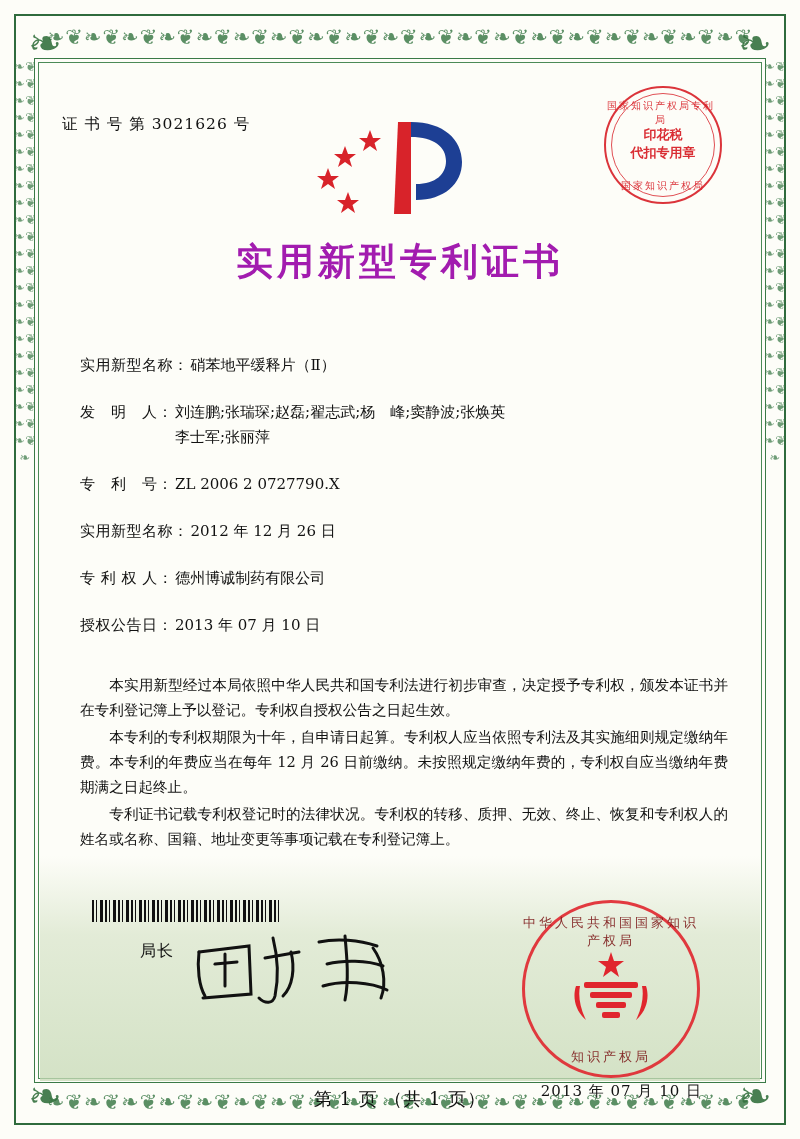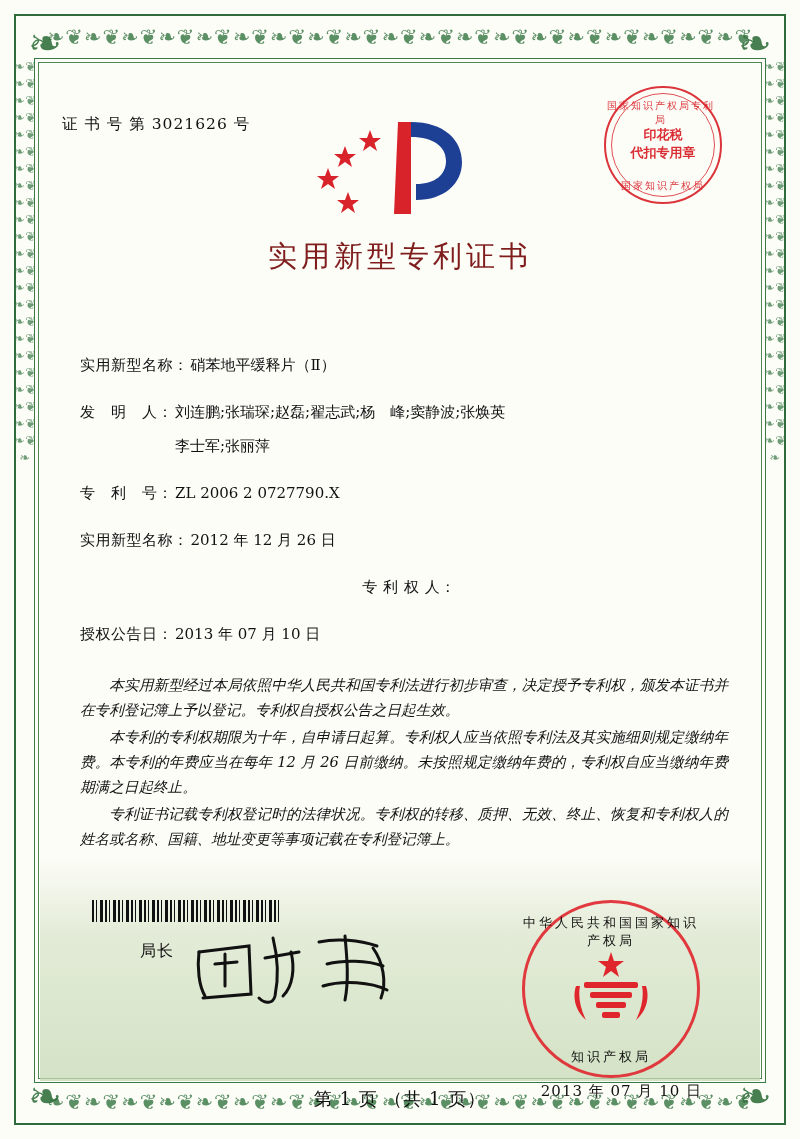--- a/index.html
+++ b/index.html
@@ -110,24 +110,24 @@
     transform: translateX(-50%);
     width: 180px;
     height: 105px;
   }
 
   .title {
     position: absolute;
     left: 0; right: 0;
     top: 165px;
     text-align: center;
-    font-size: 29px;
-    font-weight: normal;
+    font-size: 37px;
+    font-weight: bold;
     letter-spacing: 4px;
-    color: #7f1d1d;
+    color: #a21caf;
     font-family: "DejaVu Serif", "Liberation Serif", serif;
   }
 
   
   .seal-top {
     position: absolute;
     right: 26px;
     top: 14px;
     width: 118px;
     height: 118px;
@@ -190,47 +190,45 @@
     right: 10px;
     top: 282px;
   }
   .field-row {
     display: flex;
     align-items: flex-start;
     margin-bottom: 25px;
     font-size: 15px;
     color: #111;
     line-height: 22px;
-    justify-content: center;
   }
   .field-label {
     flex: 0 0 auto;
     white-space: nowrap;
     letter-spacing: 0.5px;
   }
   .field-value {
     flex: 1 1 auto;
     padding-left: 2px;
   }
   .field-value .extra-line {
     display: block;
-    margin-top: 12px;
+    margin-top: 3px;
   }
 
   
   .paragraphs {
     position: absolute;
     left: 28px;
     right: 20px;
     top: 600px;
     font-size: 14.6px;
     line-height: 25px;
     color: #111;
     text-align: justify;
-    font-style: italic;
   }
   .paragraphs p {
     margin: 0 0 2px 0;
     text-indent: 2em;
   }
 
   
   .bottom-tint {
     position: absolute;
     left: 40px; right: 40px;
@@ -289,21 +287,21 @@
     border: 3px solid #e0262d;
     border-radius: 50%;
     box-sizing: border-box;
     opacity: .9;
   }
   .seal-bottom .arc-top-text,
   .seal-bottom .arc-bottom-text {
     position: absolute;
     left: 0; right: 0;
     text-align: center;
-    color: #000000;
+    color: #7f1d1d;
     font-size: 13px;
     letter-spacing: 3px;
     opacity: .92;
   }
   .seal-bottom .arc-top-text { top: 14px; }
   .seal-bottom .arc-bottom-text { bottom: 12px; }
   .seal-bottom .emblem {
     position: absolute;
     left: 50%;
     top: 50%;
@@ -398,20 +396,21 @@
       <div class="field-row">
         <span class="field-label">专　利　号：</span>
         <span class="field-value">ZL 2006 2 0727790.X</span>
       </div>
       <div class="field-row">
         <span class="field-label">实用新型名称：</span>
         <span class="field-value">2012 年 12 月 26 日</span>
       </div>
       <div class="field-row">
         <span class="field-label">专 利 权 人：</span>
+        <span class="field-value">德州博诚制药有限公司</span>
       </div>
       <div class="field-row">
         <span class="field-label">授权公告日：</span>
         <span class="field-value">2013 年 07 月 10 日</span>
       </div>
     </div>
 
     <div class="paragraphs">
       <p>本实用新型经过本局依照中华人民共和国专利法进行初步审查，决定授予专利权，颁发本证书并在专利登记簿上予以登记。专利权自授权公告之日起生效。</p>
       <p>本专利的专利权期限为十年，自申请日起算。专利权人应当依照专利法及其实施细则规定缴纳年费。本专利的年费应当在每年 12 月 26 日前缴纳。未按照规定缴纳年费的，专利权自应当缴纳年费期满之日起终止。</p>

